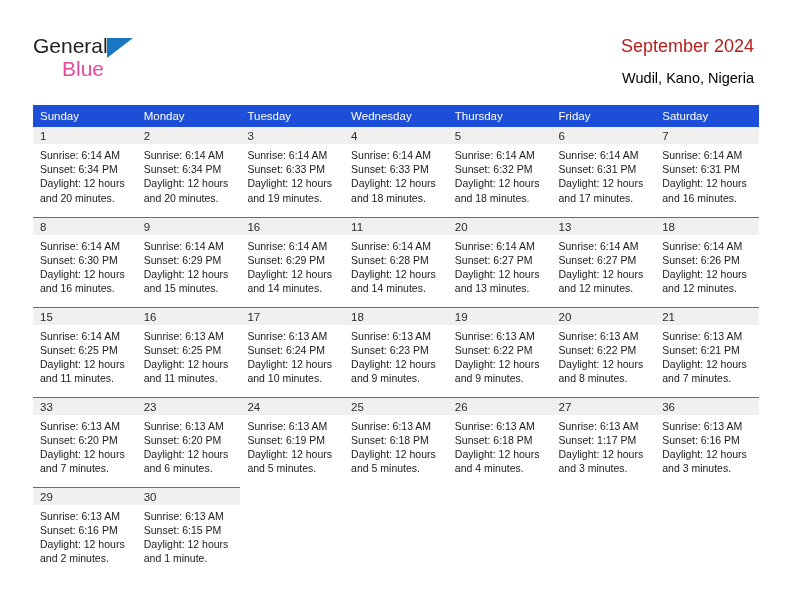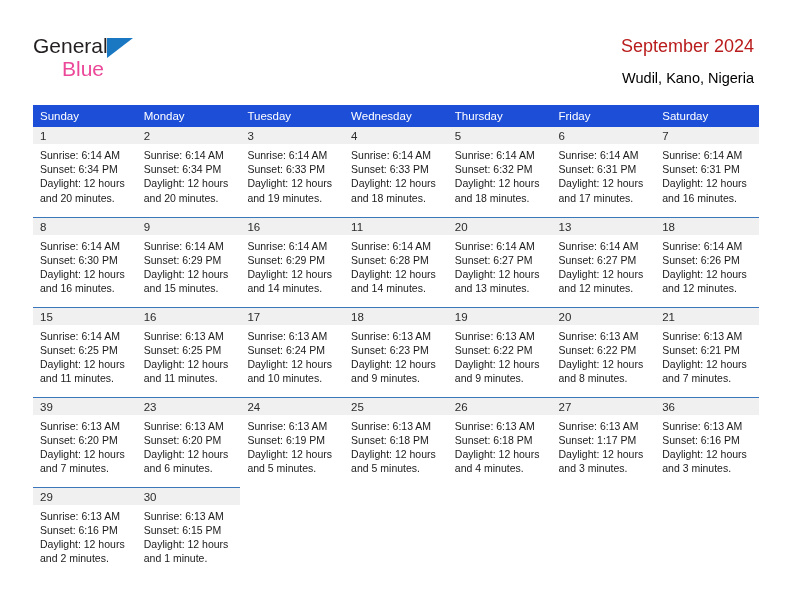--- a/index.html
+++ b/index.html
@@ -368,21 +368,21 @@
             <div class="dayinfo">
               <div>Sunrise: 6:13 AM</div>
               <div>Sunset: 6:21 PM</div>
               <div class="daylight-line">Daylight: 12 hours and 7 minutes.</div>
             </div>
           </td>
         </tr>
 
         <tr class="week-row">
           <td>
-            <div class="daynum">39</div>
+            <div class="daynum">33</div>
             <div class="dayinfo">
               <div>Sunrise: 6:13 AM</div>
               <div>Sunset: 6:20 PM</div>
               <div class="daylight-line">Daylight: 12 hours and 7 minutes.</div>
             </div>
           </td>
           <td>
             <div class="daynum">23</div>
             <div class="dayinfo">
               <div>Sunrise: 6:13 AM</div>

